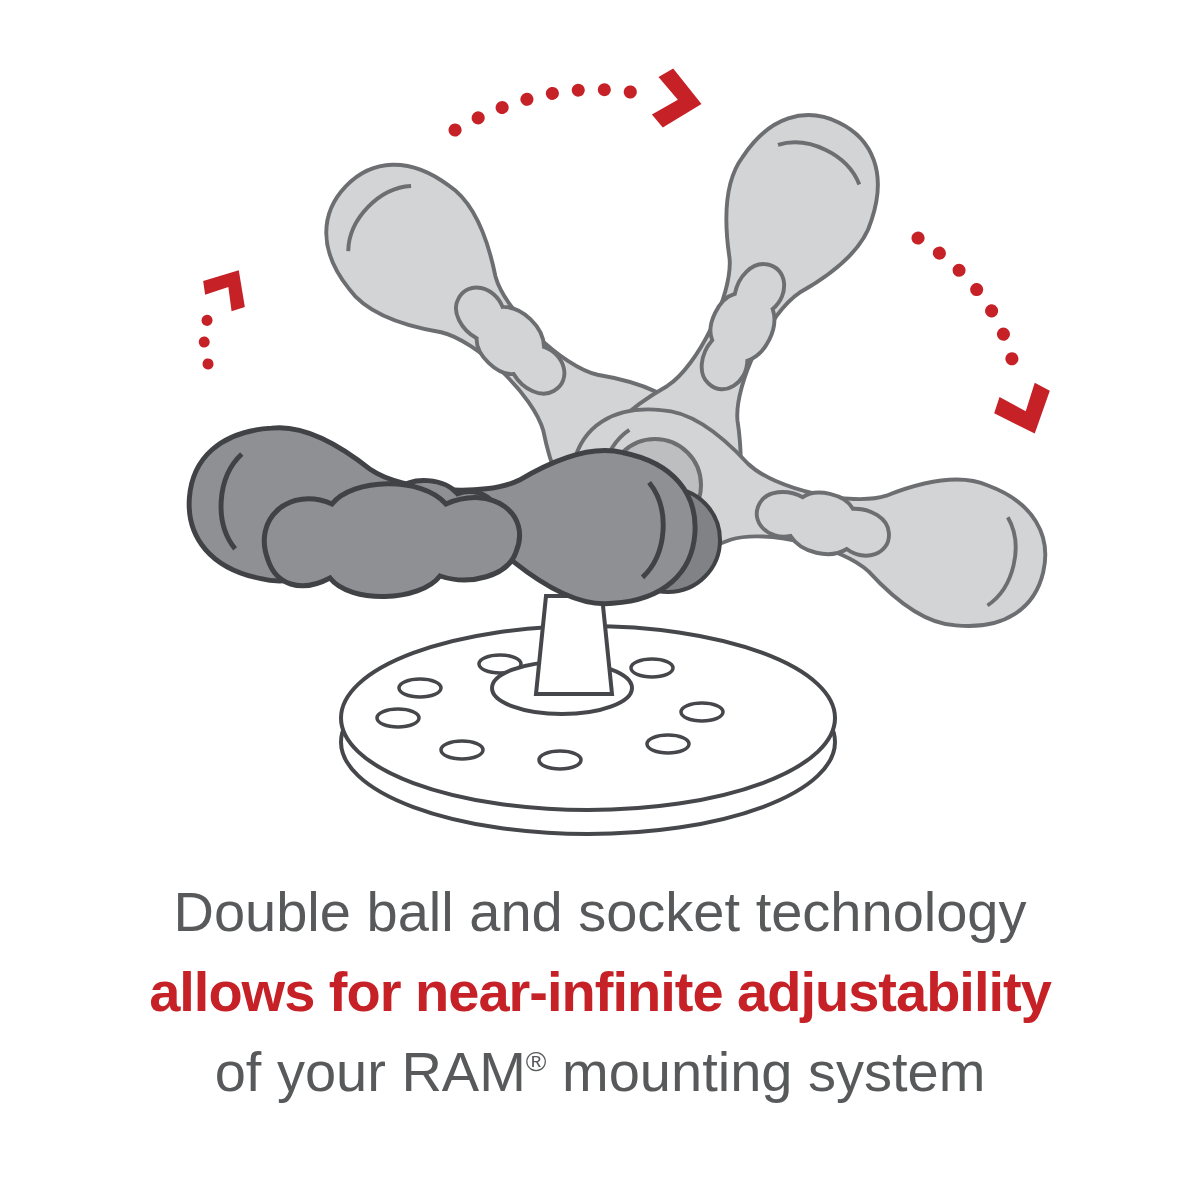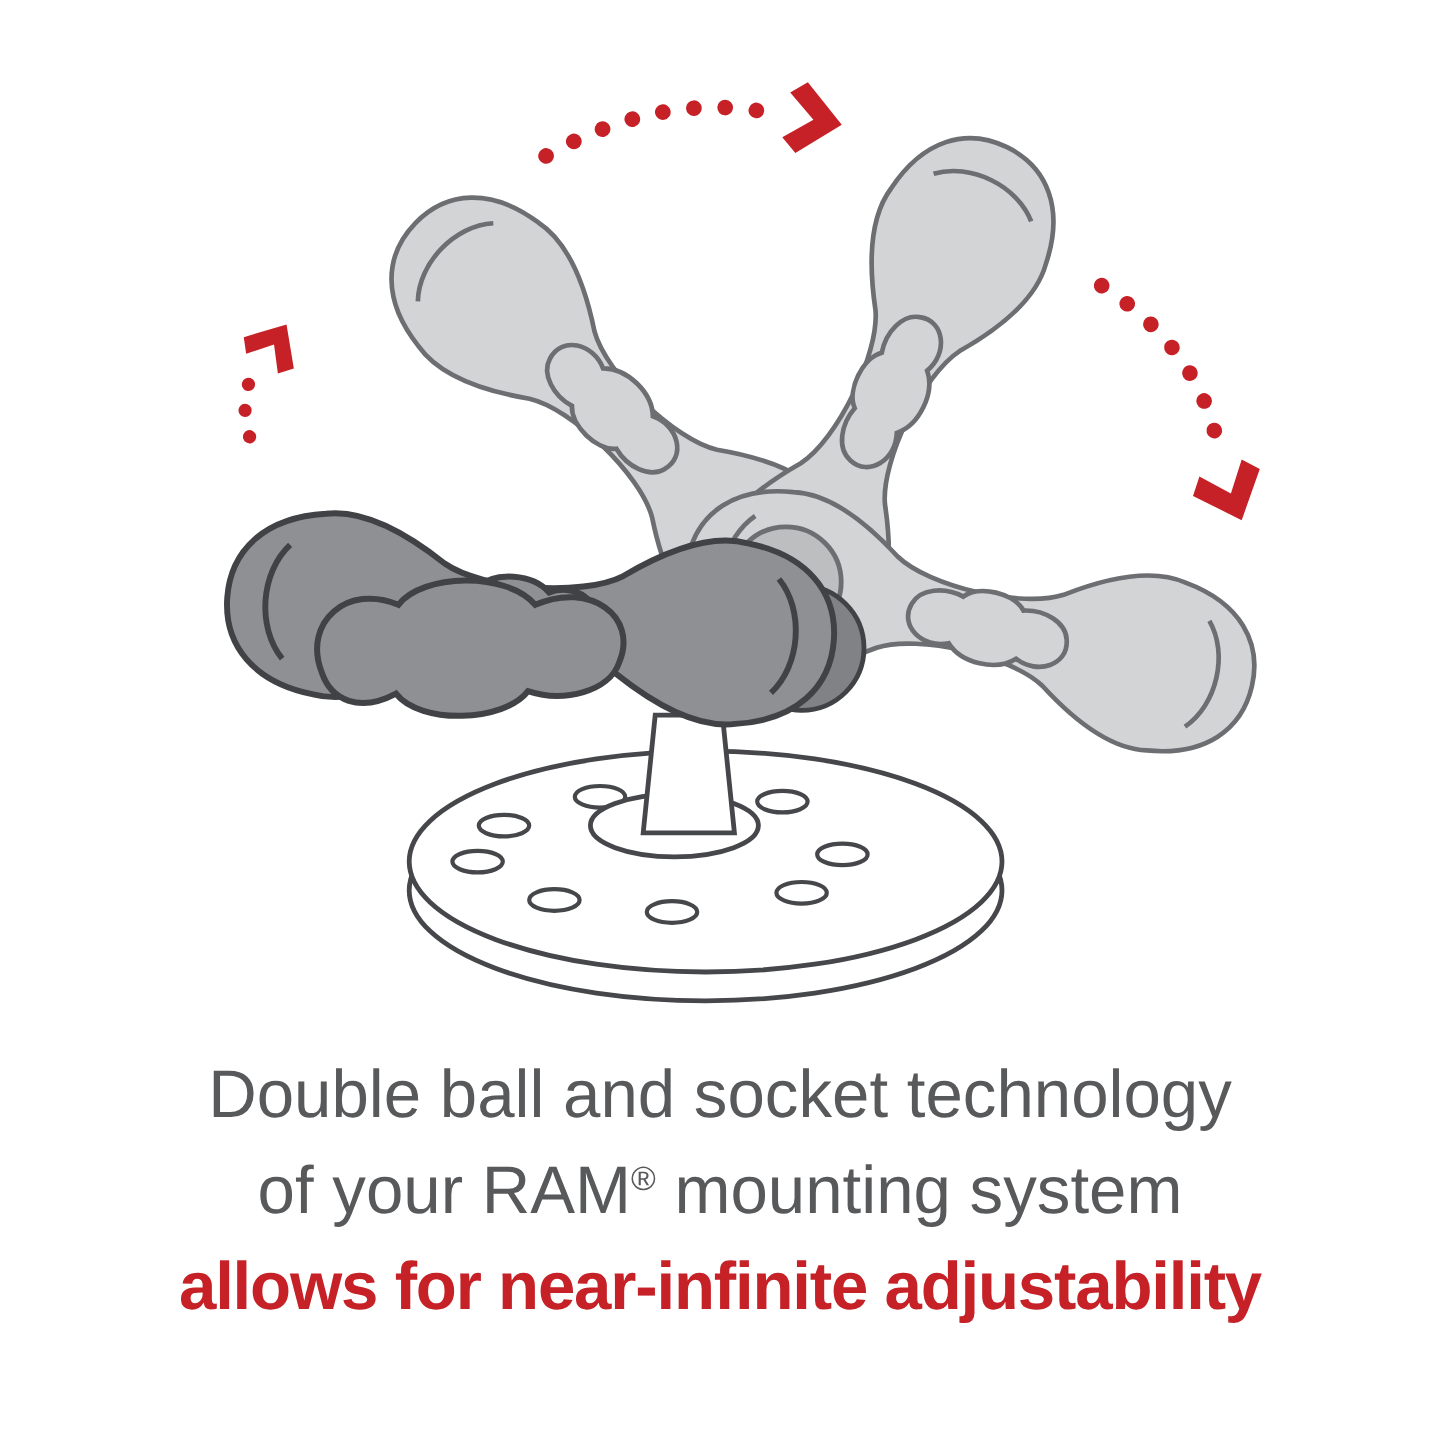--- a/index.html
+++ b/index.html
@@ -74,17 +74,17 @@
       <use href="#arrowhead" transform="translate(1022,402) rotate(68)"></use>
     </g>
     <g fill="#c62127">
       <path d="M 208 364 Q 198 330 214 306" fill="none" stroke="#c62127" stroke-width="11" stroke-linecap="round" stroke-dasharray="0.1 22"></path>
       <use href="#arrowhead" transform="translate(224,294) rotate(-58) scale(0.82)"></use>
     </g>
   </svg>
 
   <div class="caption">
     <div class="cap-line">Double ball and socket technology</div>
+    <div class="cap-line red">allows for near-infinite adjustability</div>
     <div class="cap-line"><span>of your RAM</span><sup>®</sup><span> mounting system</span></div>
-    <div class="cap-line red">allows for near-infinite adjustability</div>
   </div>
 
 </div>
 
 </body></html>

